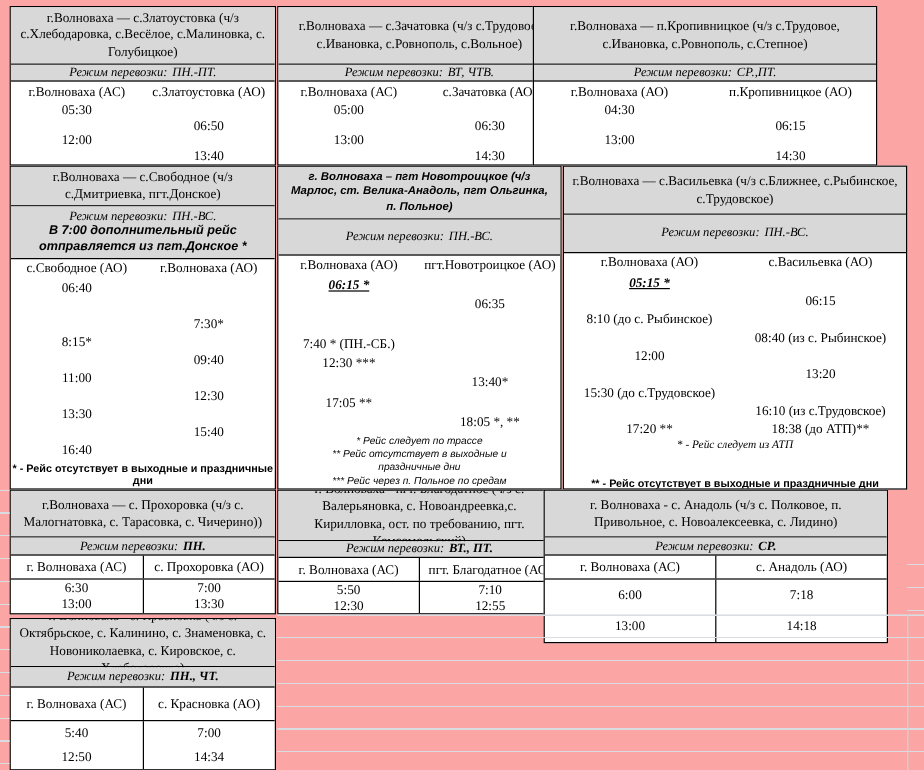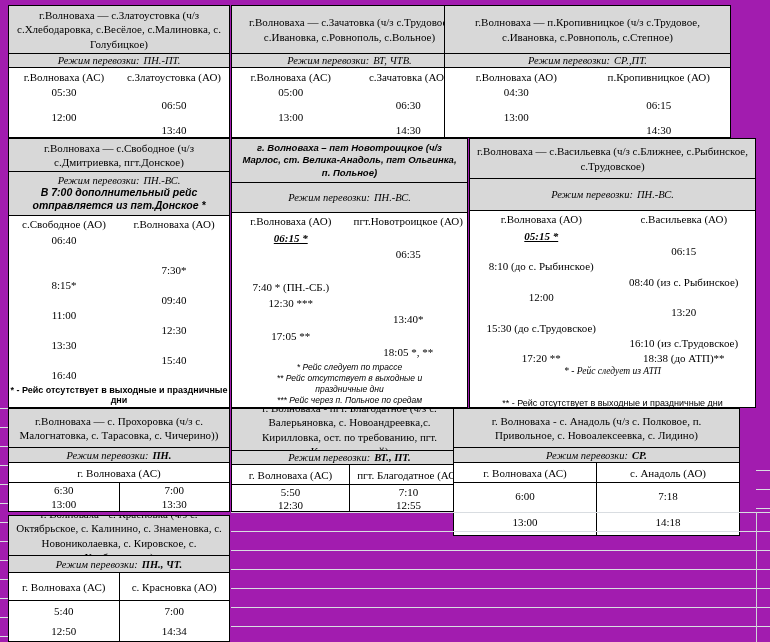--- a/index.html
+++ b/index.html
@@ -1,16 +1,16 @@
 <!DOCTYPE html>
 <html><head>
 <meta charset="utf-8">
 <style>
   html,body{margin:0;padding:0;background:#fff;}
-  .canvas{position:relative;width:770px;height:642px;background:#a21caf;overflow:hidden;
+  .canvas{position:relative;width:770px;height:642px;background:#fca5a5;overflow:hidden;
           font-family:"Liberation Serif",serif;color:#000;}
   .tbl{position:absolute;box-sizing:border-box;border:1.5px solid #000;background:#fff;
        display:flex;flex-direction:column;overflow:hidden;}
   .ttl{flex:none;background:#d8d8d8;border-bottom:1.2px solid #000;display:flex;align-items:center;
        justify-content:center;text-align:center;font-size:11px;line-height:1.3;padding:1px 7px;box-sizing:border-box;}
   .ttl-sansit{font-family:"Liberation Sans",sans-serif;font-style:italic;font-weight:bold;font-size:9.5px;}
   .reg{flex:none;background:#d8d8d8;border-bottom:1.2px solid #000;display:flex;flex-direction:column;
        align-items:center;justify-content:center;font-size:10.5px;font-style:italic;box-sizing:border-box;}
   .reg-line{display:flex;white-space:pre;}
   .days{margin-left:4px;}
@@ -29,21 +29,21 @@
   .paired .colheads span{align-self:stretch;display:flex;align-items:center;justify-content:center;}
   .pbody{flex:1;display:flex;font-size:11px;}
   .pcol{flex:1;display:flex;flex-direction:column;}
   .pcol + .pcol{border-left:1.4px solid #000;}
   .pcol div{flex:1;display:flex;align-items:center;justify-content:center;}
   .fnotes{flex:none;display:flex;flex-direction:column;justify-content:center;align-items:center;box-sizing:border-box;}
   .fn-sansb{font-family:"Liberation Sans",sans-serif;font-weight:bold;font-size:9px;text-align:center;}
   .fn-sansi span{display:block;max-width:195px;font-family:"Liberation Sans",sans-serif;font-style:italic;
         font-size:8.5px;line-height:1.3;text-align:center;}
   .fn-mix .fn-it{font-style:italic;font-size:9.5px;}
-  .fn-mix .fn-b{font-family:"Liberation Sans",sans-serif;font-weight:normal;font-size:9px;margin-top:22px;}
+  .fn-mix .fn-b{font-family:"Liberation Sans",sans-serif;font-weight:bold;font-size:9px;margin-top:22px;}
   .gridlines{position:absolute;background-image:repeating-linear-gradient(to bottom,
         #d9dde1 0px,#d9dde1 1px,transparent 1px,transparent 19px);}
   .vline{position:absolute;width:1px;background:#cfd4d8;}
 </style>
 </head>
 <body>
 
 <div class="canvas">
 
   <div class="tbl" style="left:8px;top:5px;width:222px;height:133px">
@@ -293,20 +293,21 @@
     </div>
   </div>
 
   <div class="tbl paired" style="left:8px;top:408px;width:222px;height:104px">
     <div class="ttl" style="height:39px">г.Волноваха — с. Прохоровка (ч/з с. Малогнатовка, с. Тарасовка, с. Чичерино))</div>
     <div class="reg" style="height:15px">
       <div class="reg-line"><span>Режим перевозки:</span><span class="days days-b">ПН.</span></div>
     </div>
     <div class="colheads" style="height:20px">
       <span>г. Волноваха (АС)</span>
+      <span>с. Прохоровка (АО)</span>
     </div>
     <div class="pbody">
       <div class="pcol">
         <div>6:30</div>
         <div>13:00</div>
       </div>
       <div class="pcol">
         <div>7:00</div>
         <div>13:30</div>
       </div>

